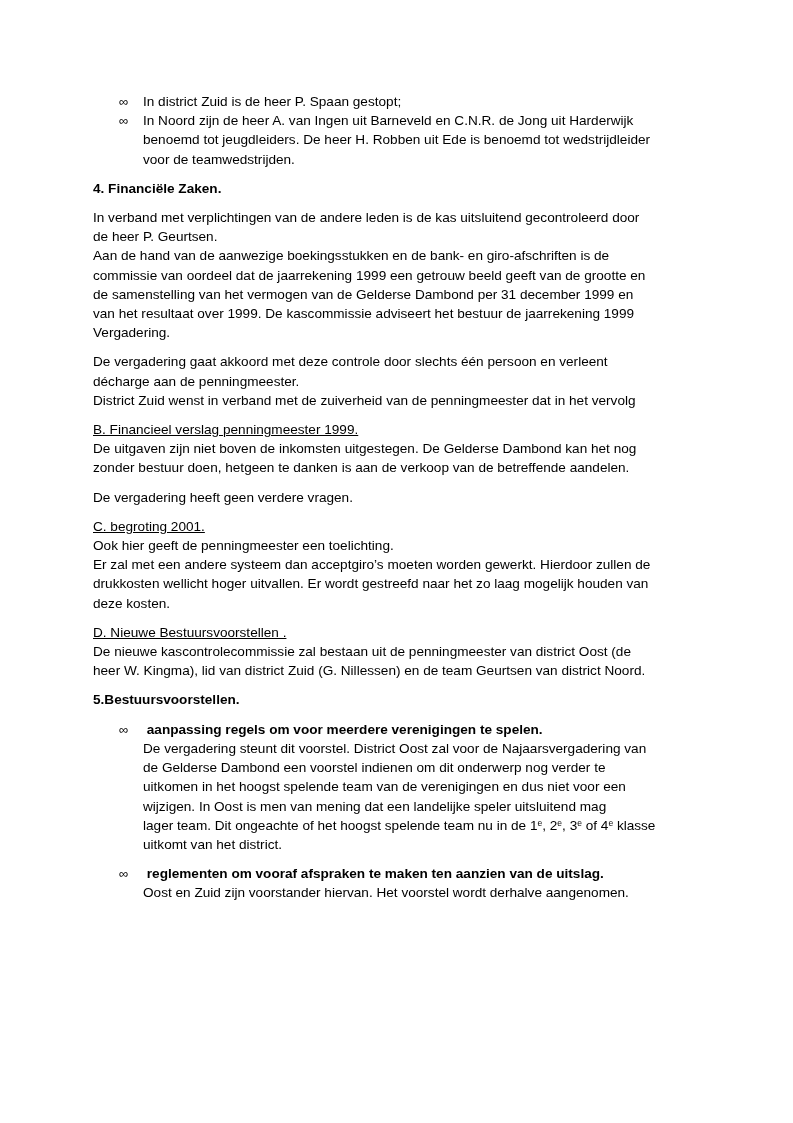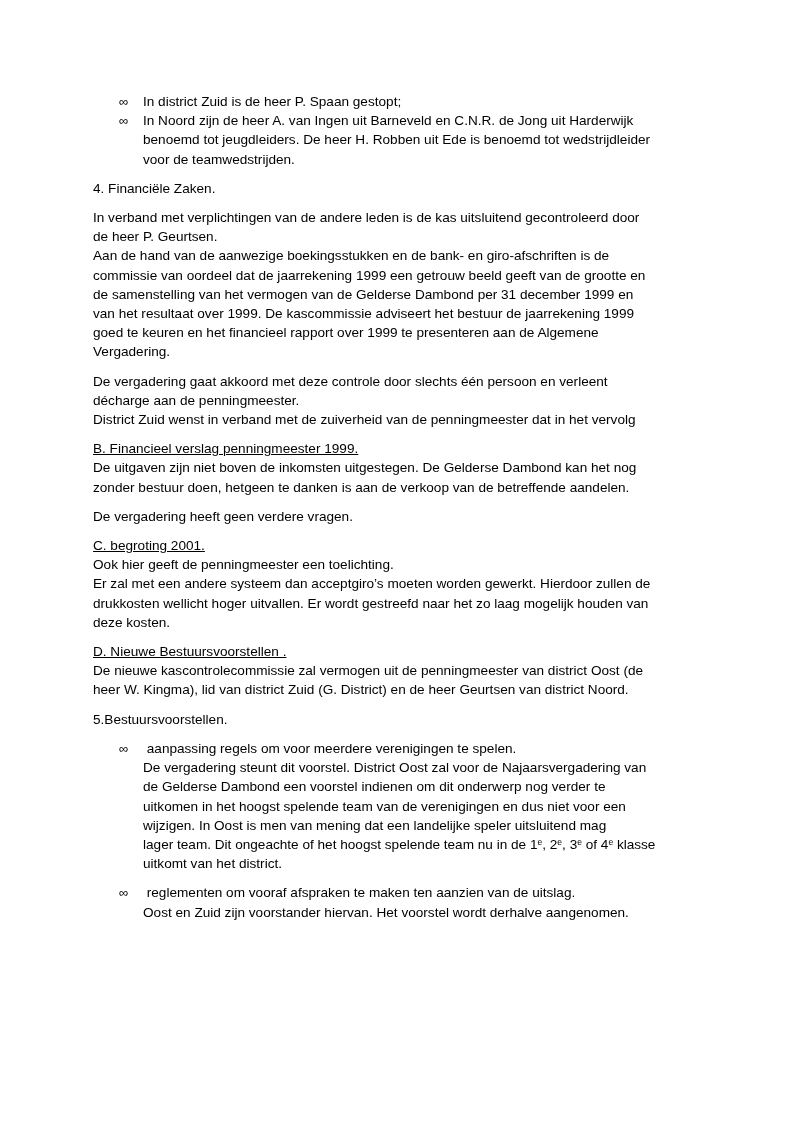--- a/index.html
+++ b/index.html
@@ -9,21 +9,21 @@
     background:#ffffff;
     overflow:hidden;
     font-family:"Liberation Sans","DejaVu Sans",sans-serif;
     font-size:13.6px;
     line-height:19.2px;
     color:#000000;
   }
   .content{position:absolute;left:93px;top:92px;width:660px;}
   .block{margin:0 0 10px 0;}
   .line{white-space:pre;}
-  .bold{font-weight:normal;}
+  .bold{font-weight:bold;}
   .u{text-decoration:underline;}
   .bullet{position:relative;padding-left:50px;}
   .bullet .marker{
     position:absolute;left:26px;top:0;
     font-size:13px;line-height:19.2px;
   }
   .line sup{font-size:8.5px;line-height:0;vertical-align:4px;}
 </style>
 </head>
 <body>
@@ -48,21 +48,20 @@
       <div class="line bold">4. Financiële Zaken.</div>
     </div>
 
     <div class="block">
       <div class="line">In verband met verplichtingen van de andere leden is de kas uitsluitend gecontroleerd door</div>
       <div class="line">de heer P. Geurtsen.</div>
       <div class="line">Aan de hand van de aanwezige boekingsstukken en de bank- en giro-afschriften is de</div>
       <div class="line">commissie van oordeel dat de jaarrekening 1999 een getrouw beeld geeft van de grootte en</div>
       <div class="line">de samenstelling van het vermogen van de Gelderse Dambond per 31 december 1999 en</div>
       <div class="line">van het resultaat over 1999. De kascommissie adviseert het bestuur de jaarrekening 1999</div>
-      <div class="line">goed te keuren en het financieel rapport over 1999 te presenteren aan de Algemene</div>
       <div class="line">Vergadering.</div>
     </div>
 
     <div class="block">
       <div class="line">De vergadering gaat akkoord met deze controle door slechts één persoon en verleent</div>
       <div class="line">décharge aan de penningmeester.</div>
       <div class="line">District Zuid wenst in verband met de zuiverheid van de penningmeester dat in het vervolg</div>
     </div>
 
     <div class="block">
@@ -78,22 +77,22 @@
     <div class="block">
       <div class="line u">C. begroting 2001.</div>
       <div class="line">Ook hier geeft de penningmeester een toelichting.</div>
       <div class="line">Er zal met een andere systeem dan acceptgiro’s moeten worden gewerkt. Hierdoor zullen de</div>
       <div class="line">drukkosten wellicht hoger uitvallen. Er wordt gestreefd naar het zo laag mogelijk houden van</div>
       <div class="line">deze kosten.</div>
     </div>
 
     <div class="block">
       <div class="line u">D. Nieuwe Bestuursvoorstellen .</div>
-      <div class="line">De nieuwe kascontrolecommissie zal vermogen uit de penningmeester van district Oost (de</div>
-      <div class="line">heer W. Kingma), lid van district Zuid (G. District) en de heer Geurtsen van district Noord.</div>
+      <div class="line">De nieuwe kascontrolecommissie zal bestaan uit de penningmeester van district Oost (de</div>
+      <div class="line">heer W. Kingma), lid van district Zuid (G. Nillessen) en de team Geurtsen van district Noord.</div>
     </div>
 
     <div class="block">
       <div class="line bold">5.Bestuursvoorstellen.</div>
     </div>
 
     <div class="block">
       <div class="bullet">
         <span class="marker">∞</span>
         <div class="line bold"> aanpassing regels om voor meerdere verenigingen te spelen.</div>

